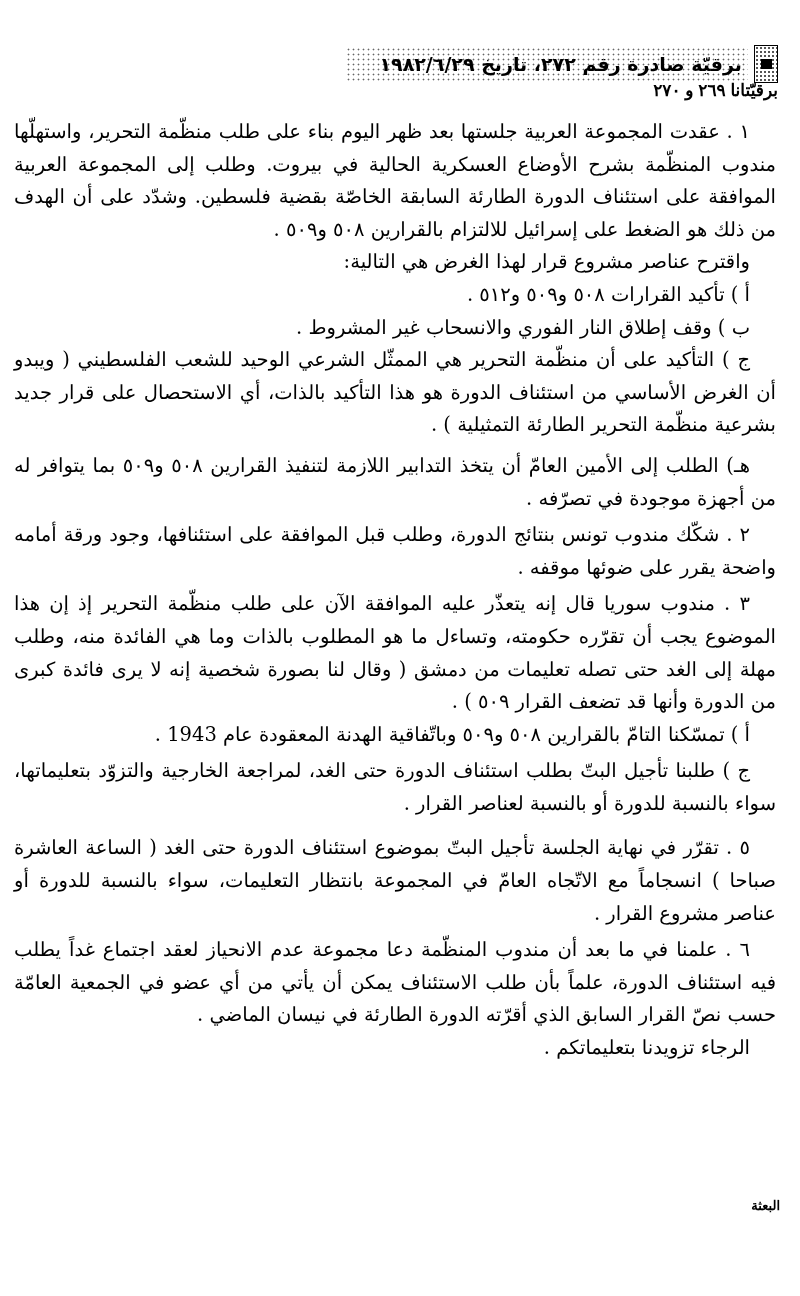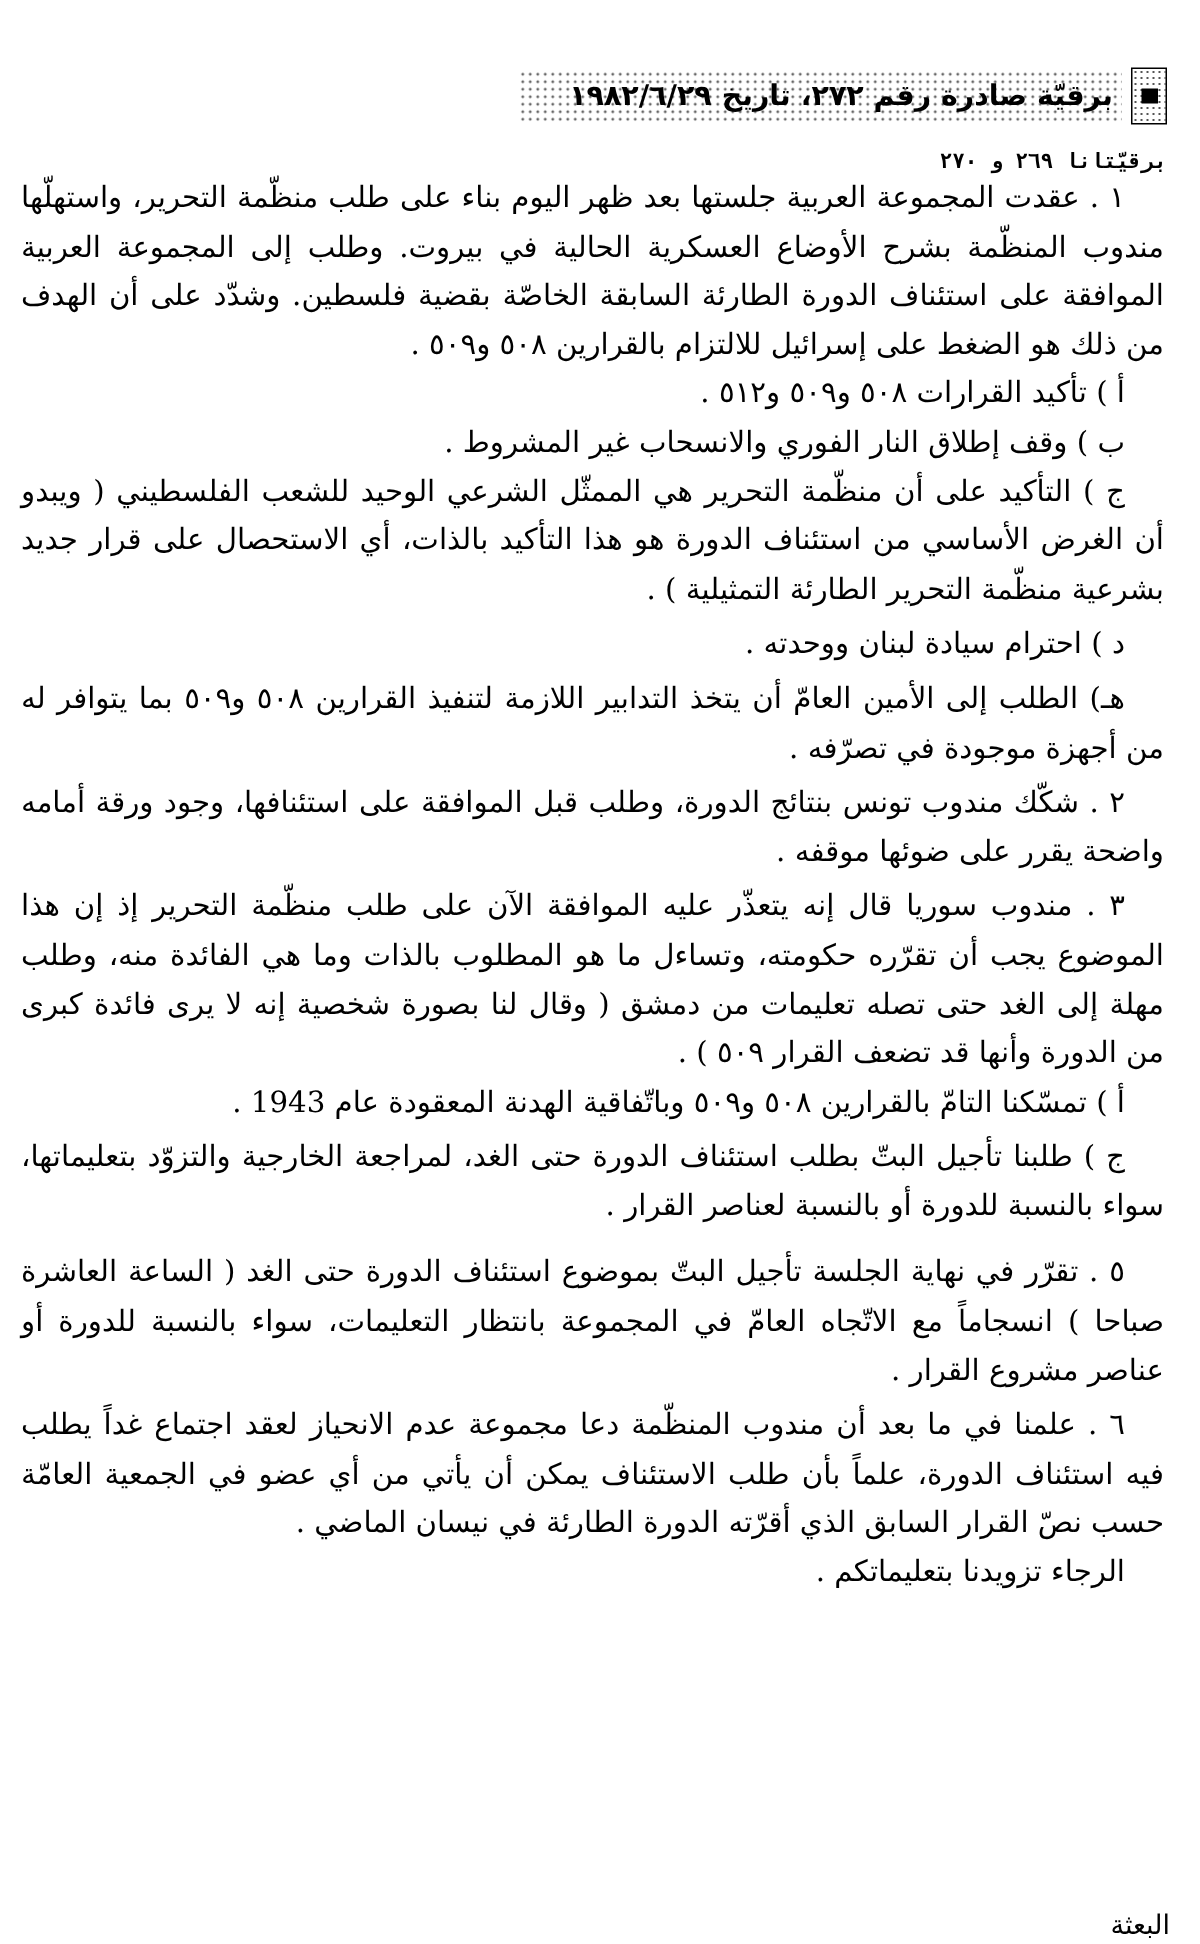--- a/index.html
+++ b/index.html
@@ -63,25 +63,25 @@
       font-weight: bold;
       font-size: 19px;
       white-space: nowrap;
       background:
         radial-gradient(#666 0.8px, transparent 1.1px) 0 0 / 5px 5px,
         #ffffff;
       letter-spacing: 0px;
     }
     .subheading {
       position: absolute;
-      top: 100px;
+      top: 80px;
       right: 22px;
-      font-family: Liberation Mono, monospace;
+      font-family: Liberation Sans, sans-serif;
       font-weight: bold;
-      font-size: 14px;
+      font-size: 17px;
       white-space: nowrap;
     }
     
     .body-text {
       position: absolute;
       top: 116px;
       right: 24px;
       width: 762px;
       font-size: 19.5px;
       line-height: 32.6px;
@@ -97,46 +97,47 @@
       text-indent: 26px;
     }
     .gap-small {
       height: 4px;
     }
     .gap {
       height: 12px;
     }
     .signature {
       position: absolute;
-      top: 1272px;
+      top: 1198px;
       right: 20px;
-      font-size: 18px;
+      font-size: 13px;
+      font-weight: bold;
     }
   </style>
 </head>
 <body>
 
 <div class="page">
 
   <div class="header-banner">
     <span class="bullet-box">
       <span class="square"></span>
     </span>
     <span class="banner-title">برقيّة صادرة رقم ٢٧٢، تاريخ ١٩٨٢/٦/٢٩</span>
   </div>
 
   <div class="subheading">برقيّتانا ٢٦٩ و ٢٧٠</div>
 
   <div class="body-text">
     <p class="para">١ . عقدت المجموعة العربية جلستها بعد ظهر اليوم بناء على طلب منظّمة التحرير، واستهلّها مندوب المنظّمة بشرح الأوضاع العسكرية الحالية في بيروت. وطلب إلى المجموعة العربية الموافقة على استئناف الدورة الطارئة السابقة الخاصّة بقضية فلسطين. وشدّد على أن الهدف من ذلك هو الضغط على إسرائيل للالتزام بالقرارين ٥٠٨ و٥٠٩ .</p>
+    <p class="para sub">واقترح عناصر مشروع قرار لهذا الغرض هي التالية:</p>
     <p class="para sub">أ ) تأكيد القرارات ٥٠٨ و٥٠٩ و٥١٢ .</p>
     <p class="para sub">ب ) وقف إطلاق النار الفوري والانسحاب غير المشروط .</p>
     <p class="para sub">ج ) التأكيد على أن منظّمة التحرير هي الممثّل الشرعي الوحيد للشعب الفلسطيني ( ويبدو أن الغرض الأساسي من استئناف الدورة هو هذا التأكيد بالذات، أي الاستحصال على قرار جديد بشرعية منظّمة التحرير الطارئة التمثيلية ) .</p>
     <div class="gap-small"></div>
-    <p class="para sub">د ) احترام سيادة لبنان ووحدته .</p>
     <div class="gap-small"></div>
     <p class="para sub">هـ) الطلب إلى الأمين العامّ أن يتخذ التدابير اللازمة لتنفيذ القرارين ٥٠٨ و٥٠٩ بما يتوافر له من أجهزة موجودة في تصرّفه .</p>
     <div class="gap-small"></div>
     <p class="para">٢ . شكّك مندوب تونس بنتائج الدورة، وطلب قبل الموافقة على استئنافها، وجود ورقة أمامه واضحة يقرر على ضوئها موقفه .</p>
     <div class="gap-small"></div>
     <p class="para">٣ . مندوب سوريا قال إنه يتعذّر عليه الموافقة الآن على طلب منظّمة التحرير إذ إن هذا الموضوع يجب أن تقرّره حكومته، وتساءل ما هو المطلوب بالذات وما هي الفائدة منه، وطلب مهلة إلى الغد حتى تصله تعليمات من دمشق ( وقال لنا بصورة شخصية إنه لا يرى فائدة كبرى من الدورة وأنها قد تضعف القرار ٥٠٩ ) .</p>
     <p class="para sub">أ ) تمسّكنا التامّ بالقرارين ٥٠٨ و٥٠٩ وباتّفاقية الهدنة المعقودة عام 1943 .</p>
     <div class="gap-small"></div>
     <p class="para sub">ج ) طلبنا تأجيل البتّ بطلب استئناف الدورة حتى الغد، لمراجعة الخارجية والتزوّد بتعليماتها، سواء بالنسبة للدورة أو بالنسبة لعناصر القرار .</p>
     <div class="gap"></div>

